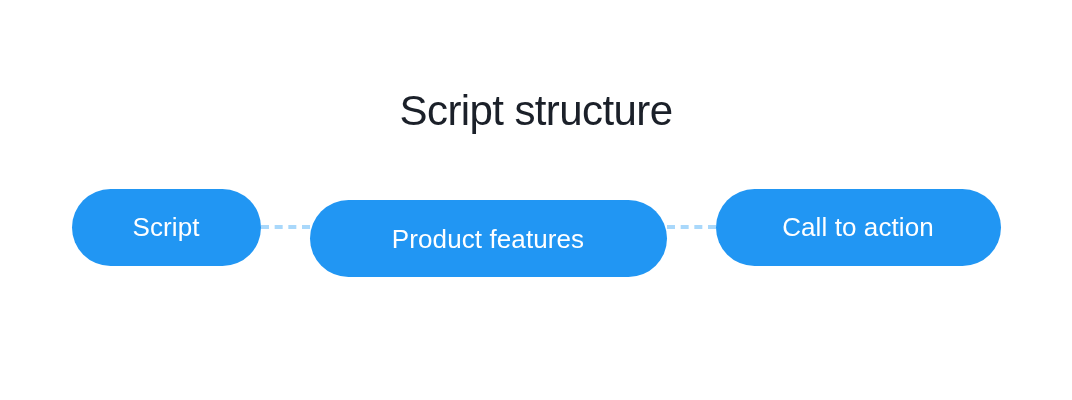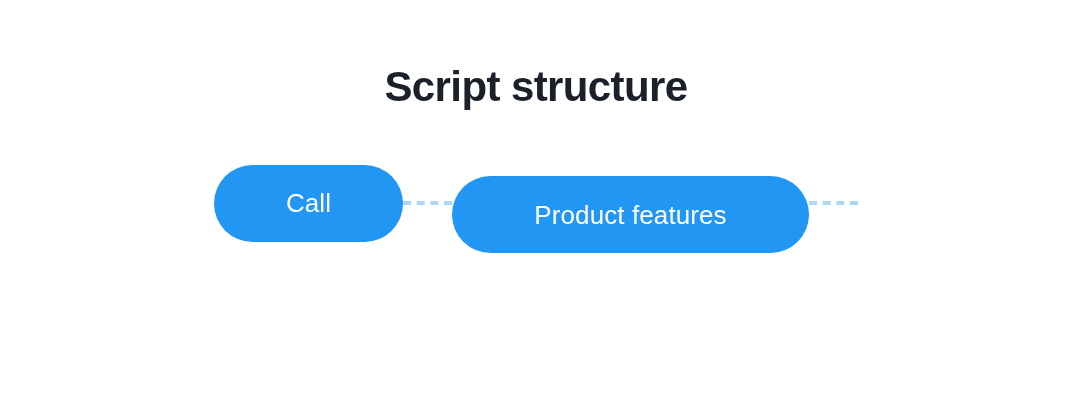--- a/index.html
+++ b/index.html
@@ -18,23 +18,23 @@
     position: relative;
     width: 1072px;
     height: 400px;
     background: #ffffff;
     display: flex;
     flex-direction: column;
     align-items: center;
   }
 
   .page-title {
-    margin-top: 64px;
+    margin-top: 88px;
     font-size: 42px;
-    font-weight: 700;
+    font-weight: 400;
     letter-spacing: -0.6px;
     color: #1b2029;
     line-height: 1.1;
     text-align: center;
     white-space: nowrap;
   }
 
   .flow-row {
     margin-top: 43px;
     display: flex;
@@ -85,30 +85,33 @@
 </head>
 <body>
 
 <div class="canvas">
 
   <div class="page-title">Script structure</div>
 
   <div class="flow-row">
 
     <div class="flow-pill pill-intro">
-      <span class="flow-pill-label">Call</span>
+      <span class="flow-pill-label">Script</span>
     </div>
 
     <div class="connector">
       <div class="connector-line"></div>
     </div>
 
     <div class="flow-pill pill-product">
       <span class="flow-pill-label">Product features</span>
     </div>
 
     <div class="connector">
       <div class="connector-line"></div>
     </div>
 
+    <div class="flow-pill pill-cta">
+      <span class="flow-pill-label">Call to action</span>
+    </div>
 
   </div>
 </div>
 
 </body></html>

